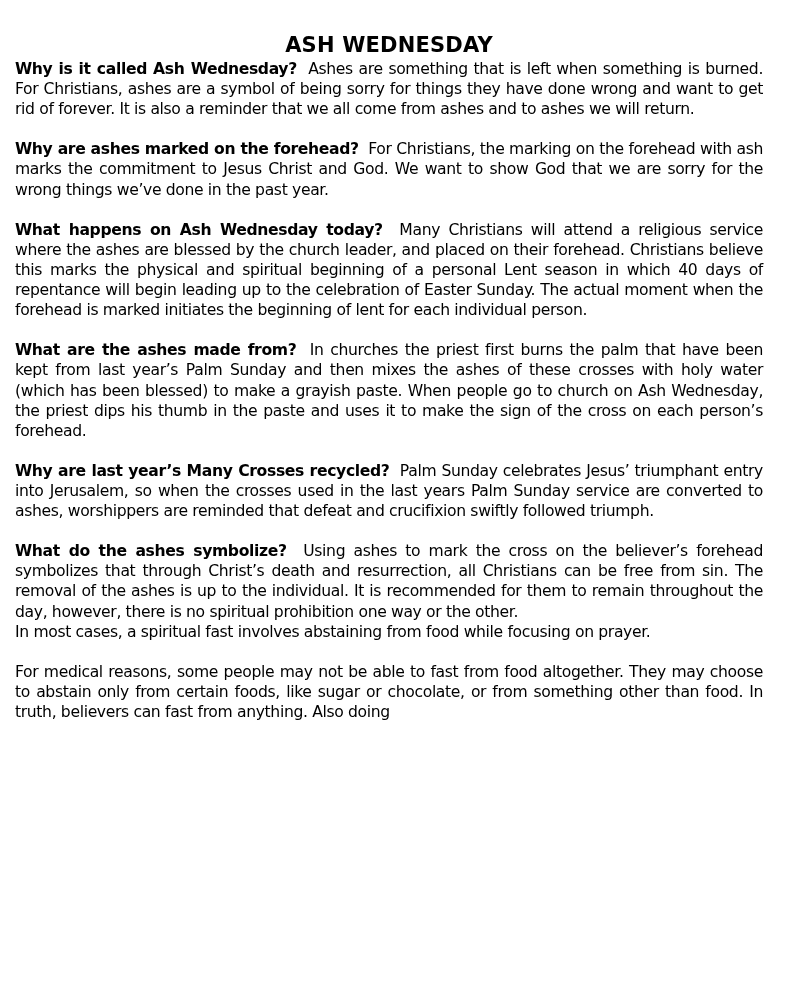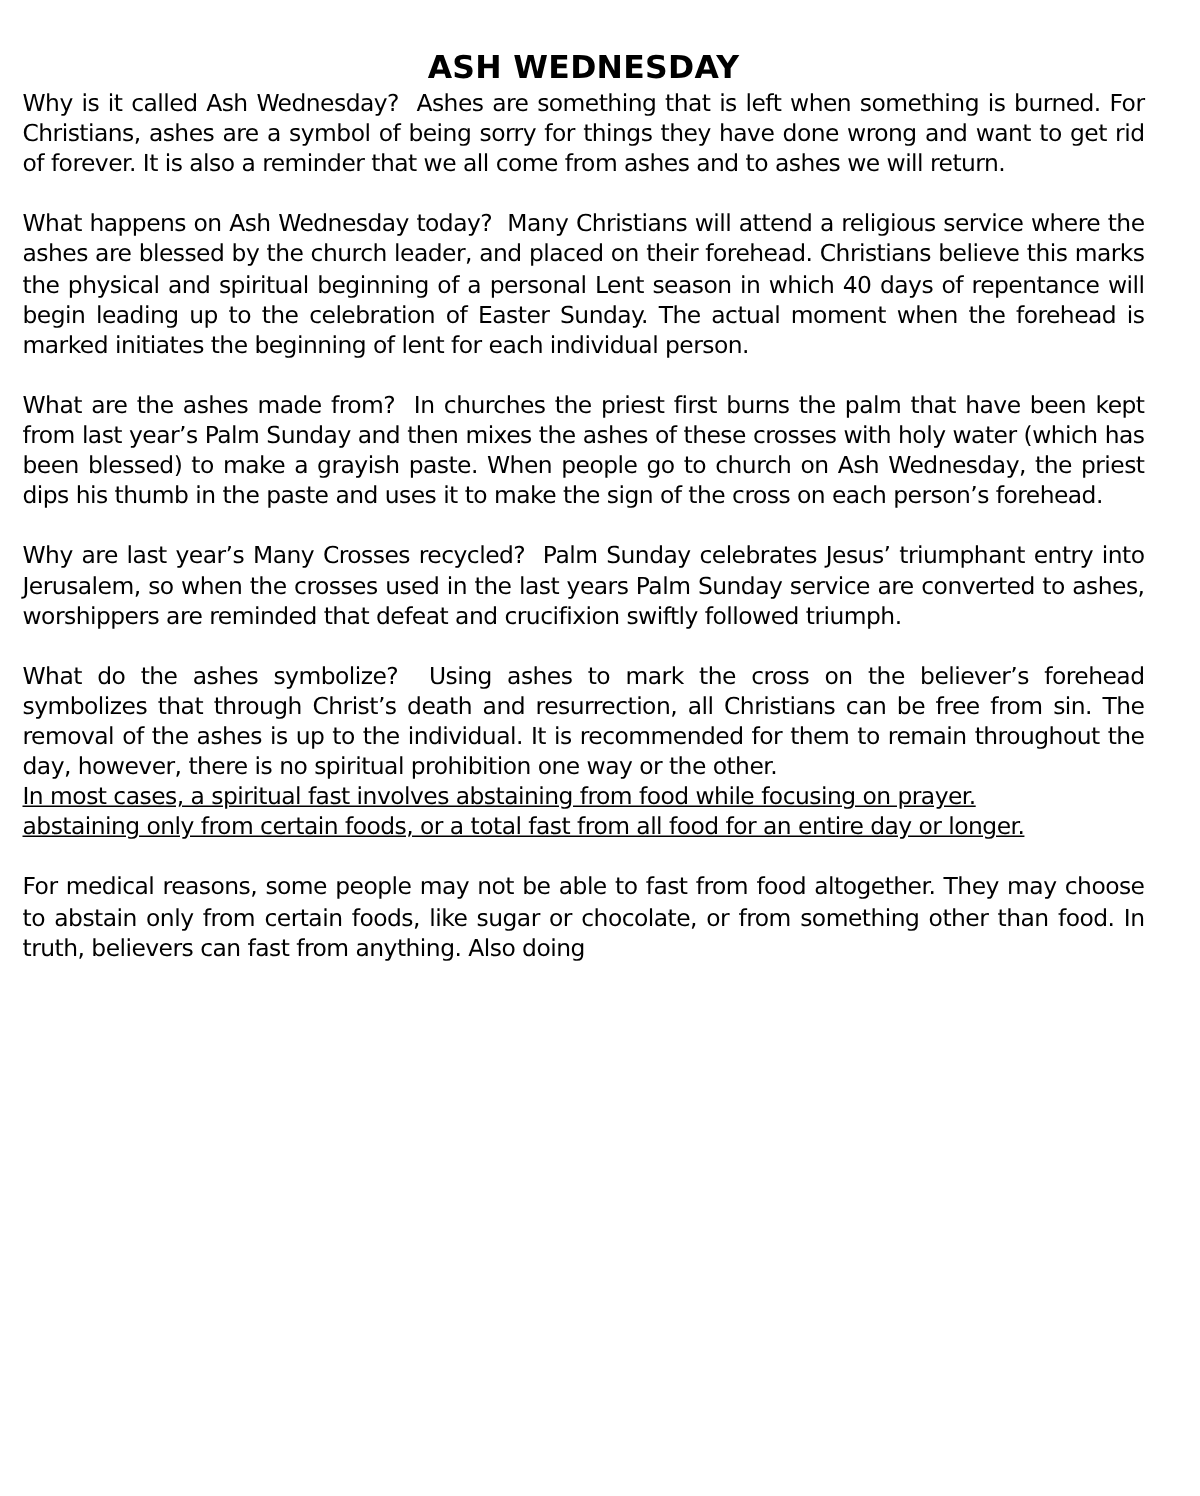--- a/index.html
+++ b/index.html
@@ -35,69 +35,70 @@
       line-height: 20.1px;
       letter-spacing: -0.35px;
       word-spacing: 0px;
     }
     .para {
       margin: 0;
       text-align: justify;
       text-align-last: left;
     }
     .para + .para { margin-top: 20.1px; }
-    .para b { font-weight: normal; }
+    .para b { font-weight: bold; }
     .first-para { margin-top: 30px; }
     .fasting-heading {
       font-weight: bold;
       margin: 20.1px 0 0 0;
     }
     .fasting-line {
       display: block;
       white-space: nowrap;
       text-align: left;
     }
     .ragged {
       text-align: left;
-      text-decoration: underline;
     }
   </style>
 </head>
 <body>
 
 <div class="page">
   <div class="title">
     <div>ASH WEDNESDAY</div>
   </div>
 
   <div class="body-text">
 
     <p class="para">
       <b>Why is it called Ash Wednesday?</b>&nbsp; <span>Ashes are something that is left when something is burned.  For Christians, ashes are a symbol of being sorry for things they have done wrong and want to get rid of forever.  It is also a reminder that we all come from ashes and to ashes we will return.</span>
     </p>
 
+    <p class="para">
+      <b>Why are ashes marked on the forehead?</b>&nbsp; <span>For Christians, the marking on the forehead with ash marks the commitment to Jesus Christ and God.  We want to show God that we are sorry for the wrong things we’ve done in the past year.</span>
+    </p>
 
     <p class="para">
       <b>What happens on Ash Wednesday today?</b>&nbsp; <span>Many Christians will attend a religious service where the ashes are blessed by the church leader, and placed on their forehead. Christians believe this marks the physical and spiritual beginning of a personal Lent season in which 40 days of repentance will begin leading up to the celebration of Easter Sunday.  The actual moment when the forehead is marked initiates the beginning of lent for each individual person.</span>
     </p>
 
     <p class="para">
       <b>What are the ashes made from?</b>&nbsp; <span>In churches the priest first burns the palm that have been kept from last year’s Palm Sunday and then mixes the ashes of these crosses with holy water (which has been blessed) to make a grayish paste.  When people go to church on Ash Wednesday, the priest dips his thumb in the paste and uses it to make the sign of the cross on each person’s forehead.</span>
     </p>
 
     <p class="para">
       <b>Why are last year’s Many Crosses recycled?</b>&nbsp; <span>Palm Sunday celebrates Jesus’ triumphant entry into Jerusalem, so when the crosses used in the last years Palm Sunday service are converted to ashes, worshippers are reminded that defeat and crucifixion swiftly followed triumph.</span>
     </p>
 
     <p class="para">
       <b>What do the ashes symbolize?</b>&nbsp; <span>Using ashes to mark the cross on the believer’s forehead symbolizes that through Christ’s death and resurrection, all Christians can be free from sin.  The removal of the ashes is up to the individual.  It is recommended for them to remain throughout the day, however, there is no spiritual prohibition one way or the other.</span>
     </p>
 
     <div class="ragged">
       <span class="fasting-line">In most cases, a spiritual fast involves abstaining from food while focusing on prayer.</span>
-      <span class="fasting-line">abstaining only from certain foods, or a total fast from all food for an entire day or longer.</span>
     </div>
 
     <p class="para" style="margin-top:20.1px;">
       <span>For medical reasons, some people may not be able to fast from food altogether. They may choose to abstain only from certain foods, like sugar or chocolate, or from something other than food. In truth, believers can fast from anything. Also doing</span>
     </p>
   </div>
 </div>
 
 </body></html>

